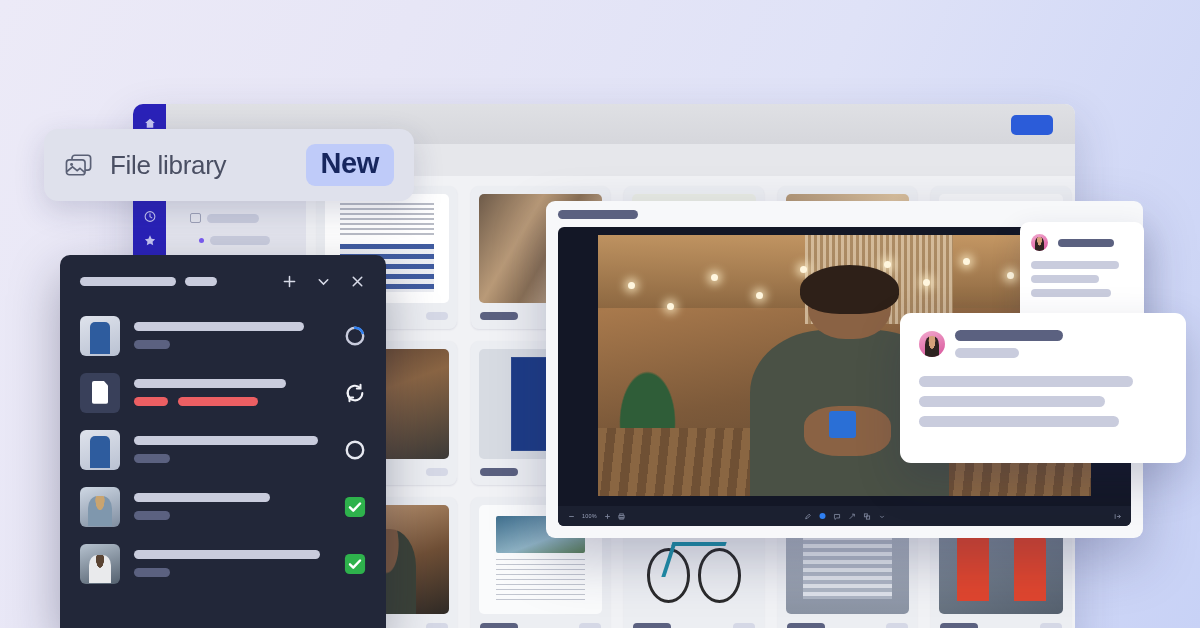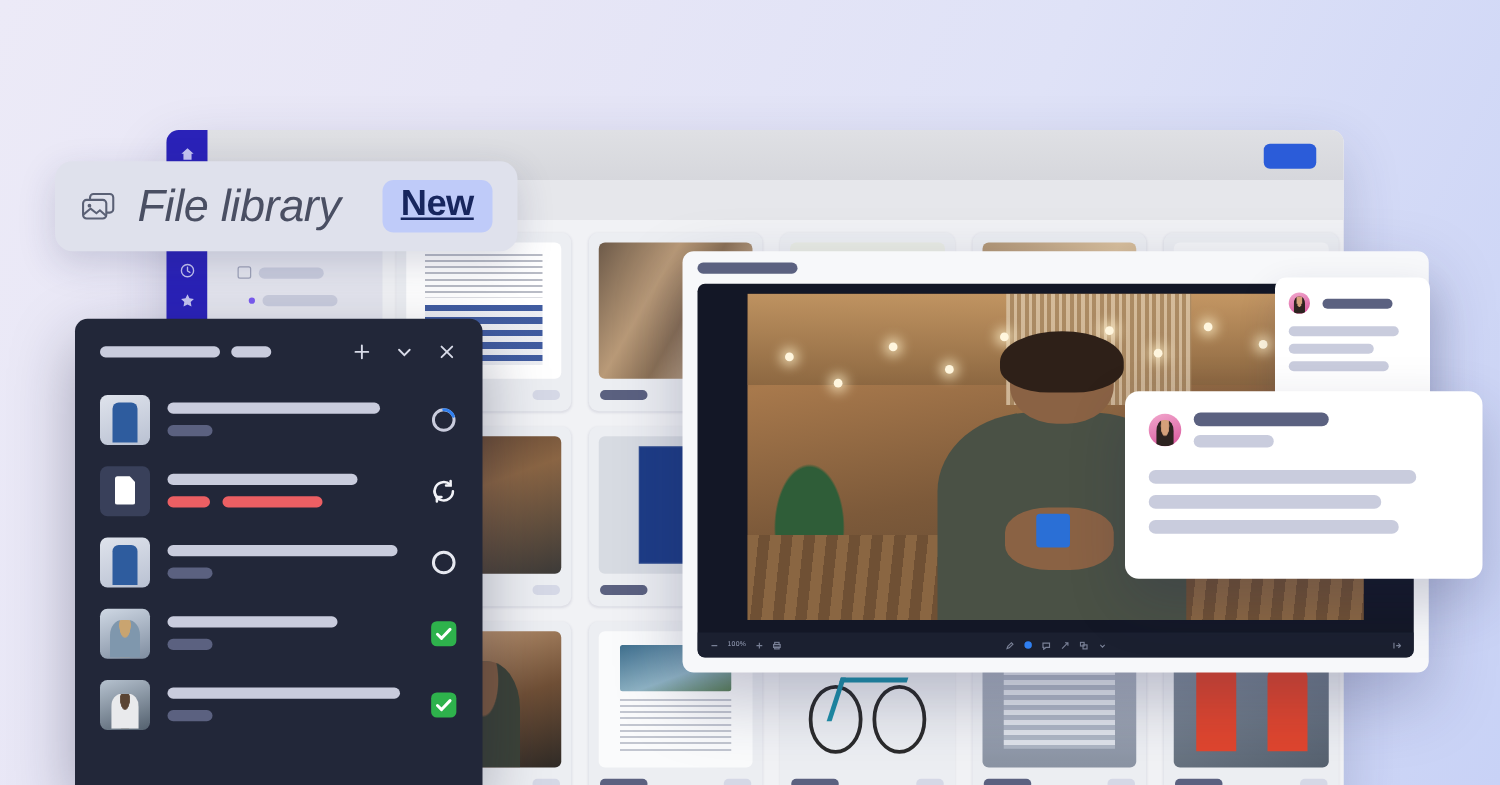--- a/index.html
+++ b/index.html
@@ -134,26 +134,25 @@
 
   
   .filelib {
     position: absolute; left: 44px; top: 129px; width: 370px; height: 72px;
     background: #dfe1ec; border-radius: 14px;
     box-shadow: 0 10px 30px rgba(40,44,90,.18);
     display: flex; align-items: center; gap: 16px; padding: 0 20px;
   }
   .filelib-ico { width: 30px; height: 26px; flex: none; }
   .filelib-ico svg { width: 100%; height: 100%; display:block; }
-  .filelib-title { font-size: 36px; color: #4a4f63; font-weight: 400; letter-spacing: -.3px; font-style: italic; }
+  .filelib-title { font-size: 26px; color: #4a4f63; font-weight: 400; letter-spacing: -.3px; }
   .filelib-new {
     margin-left: auto; background: #bfcbf9; color: #17265e;
     font-size: 29px; font-weight: 700; border-radius: 9px; padding: 3px 15px 6px;
     letter-spacing: -.4px;
-    text-decoration: underline;
   }
 
   
   .uploader {
     position: absolute; left: 60px; top: 255px; width: 326px; height: 373px;
     background: #222739; border-radius: 10px 10px 0 0;
     box-shadow: 0 20px 50px rgba(25,28,60,.34);
     overflow: hidden;
   }
   .up-head { height: 52px; display: flex; align-items: center; gap: 9px; padding: 0 20px; }

